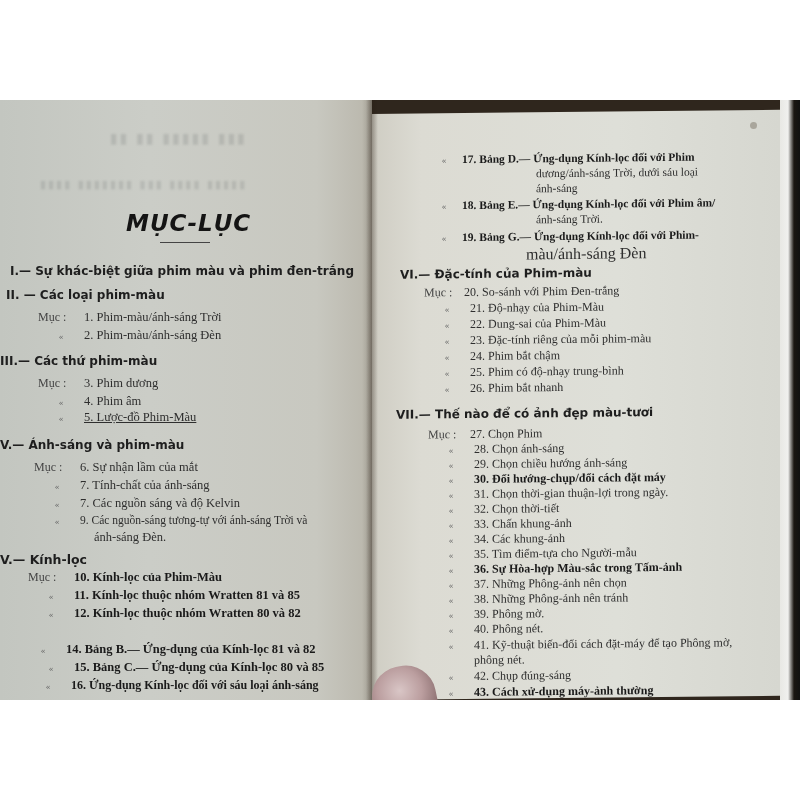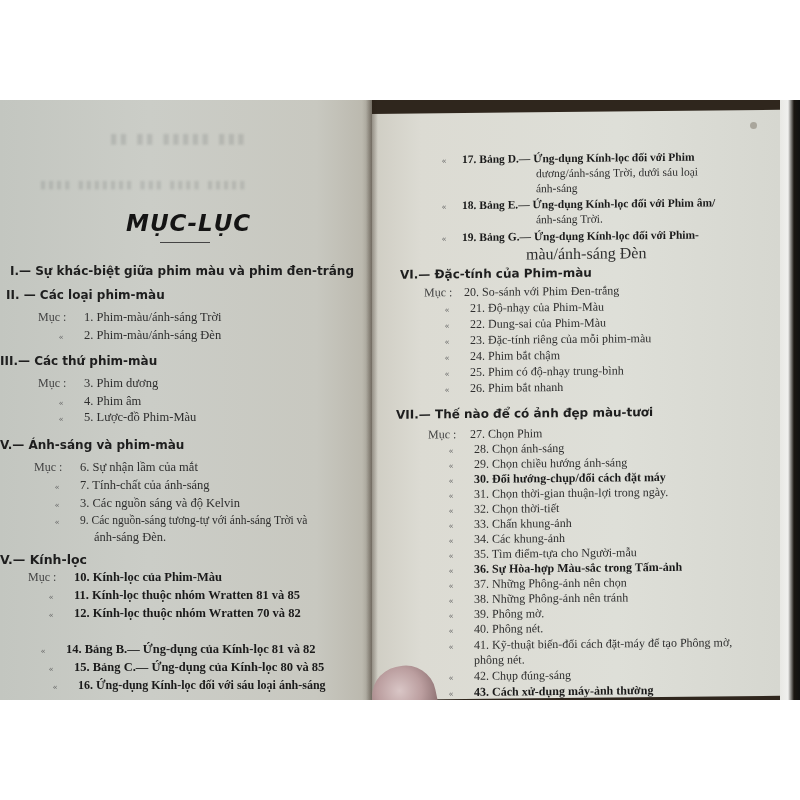--- a/index.html
+++ b/index.html
@@ -78,40 +78,40 @@
       <span>II. —</span> <span>Các loại phim-màu</span>
     </div>
     <div class="row" style="left:38px; top:210px;"><span class="muc">Mục :</span><span class="txt">1. Phim-màu/ánh-sáng Trời</span></div>
     <div class="row" style="left:38px; top:228px;"><span class="quote">«</span><span class="txt">2. Phim-màu/ánh-sáng Đèn</span></div>
 
     <div class="sec" style="left:0px; top:254px;">
       <span>III.—</span> <span>Các thứ phim-màu</span>
     </div>
     <div class="row" style="left:38px; top:276px;"><span class="muc">Mục :</span><span class="txt">3. Phim dương</span></div>
     <div class="row" style="left:38px; top:294px;"><span class="quote">«</span><span class="txt">4. Phim âm</span></div>
-    <div class="row" style="left:38px; top:310px;"><span class="quote">«</span><span class="txt">5. Lược-đồ Phim-Màu</span></div>
+    <div class="row" style="left:38px; top:310px;text-decoration:underline;"><span class="quote">«</span><span class="txt">5. Lược-đồ Phim-Màu</span></div>
 
     <div class="sec" style="left:0px; top:338px;">
       <span>V.—</span> <span>Ánh-sáng và phim-màu</span>
     </div>
     <div class="row" style="left:34px; top:360px;"><span class="muc">Mục :</span><span class="txt">6. Sự nhận lầm của mắt</span></div>
     <div class="row" style="left:34px; top:378px;"><span class="quote">«</span><span class="txt">7. Tính-chất của ánh-sáng</span></div>
-    <div class="row" style="left:34px; top:396px;"><span class="quote">«</span><span class="txt">3. Các nguồn sáng và độ Kelvin</span></div>
+    <div class="row" style="left:34px; top:396px;"><span class="quote">«</span><span class="txt">7. Các nguồn sáng và độ Kelvin</span></div>
     <div class="row" style="left:34px; top:414px; font-size:11.5px;"><span class="quote">«</span><span class="txt">9. Các nguồn-sáng tương-tự với ánh-sáng Trời và</span></div>
     <div class="cont" style="left:94px; top:430px;">ánh-sáng Đèn.</div>
 
     <div class="sec" style="left:0px; top:452px; font-size:12.5px;">
       <span>V.—</span> <span>Kính-lọc</span>
     </div>
     <div class="row bold" style="left:28px; top:470px;"><span class="muc">Mục :</span><span class="txt">10. Kính-lọc của Phim-Màu</span></div>
     <div class="row bold" style="left:28px; top:488px;"><span class="quote">«</span><span class="txt">11. Kính-lọc thuộc nhóm Wratten 81 và 85</span></div>
-    <div class="row bold" style="left:28px; top:506px;"><span class="quote">«</span><span class="txt">12. Kính-lọc thuộc nhóm Wratten 70 và 82</span></div>
+    <div class="row bold" style="left:28px; top:506px;"><span class="quote">«</span><span class="txt">12. Kính-lọc thuộc nhóm Wratten 80 và 82</span></div>
     <div class="row bold" style="left:20px; top:542px;"><span class="quote">«</span><span class="txt">14. Bảng B.— Ứng-dụng của Kính-lọc 81 và 82</span></div>
     <div class="row bold" style="left:28px; top:560px;"><span class="quote">«</span><span class="txt">15. Bảng C.— Ứng-dụng của Kính-lọc 80 và 85</span></div>
-    <div class="row bold" style="left:32px; top:578px; font-size:12px;"><span class="quote">«</span><span class="txt">16. Ứng-dụng Kính-lọc đối với sáu loại ánh-sáng</span></div>
+    <div class="row bold" style="left:25px; top:578px; font-size:12px;"><span class="quote">«</span><span class="txt">16. Ứng-dụng Kính-lọc đối với sáu loại ánh-sáng</span></div>
   </div>
 
   <div class="page-right">
     <div class="dot" style="left:378px; top:12px;"></div>
 
     <div class="row bold" style="left:54px; top:40px; font-size:11.5px;"><span class="quote" style="width:36px">«</span><span class="txt">17. Bảng D.— Ứng-dụng Kính-lọc đối với Phim</span></div>
     <div class="cont" style="left:164px; top:55px; font-size:11.5px;">dương/ánh-sáng Trời, dưới sáu loại</div>
     <div class="cont" style="left:164px; top:70px; font-size:11.5px;">ánh-sáng</div>
     <div class="row bold" style="left:54px; top:86px; font-size:11.5px;"><span class="quote" style="width:36px">«</span><span class="txt">18. Bảng E.— Ứng-dụng Kính-lọc đối với Phim âm/</span></div>
     <div class="cont" style="left:164px; top:101px; font-size:11.5px;">ánh-sáng Trời.</div>

